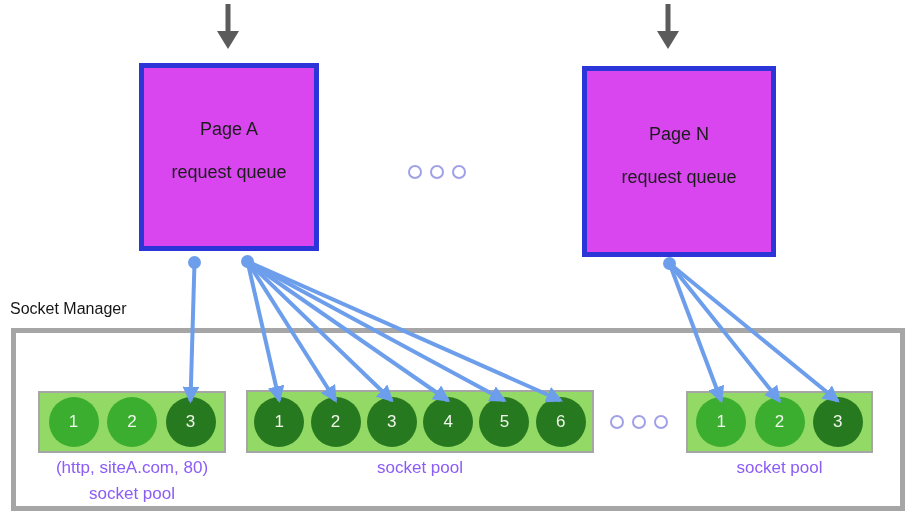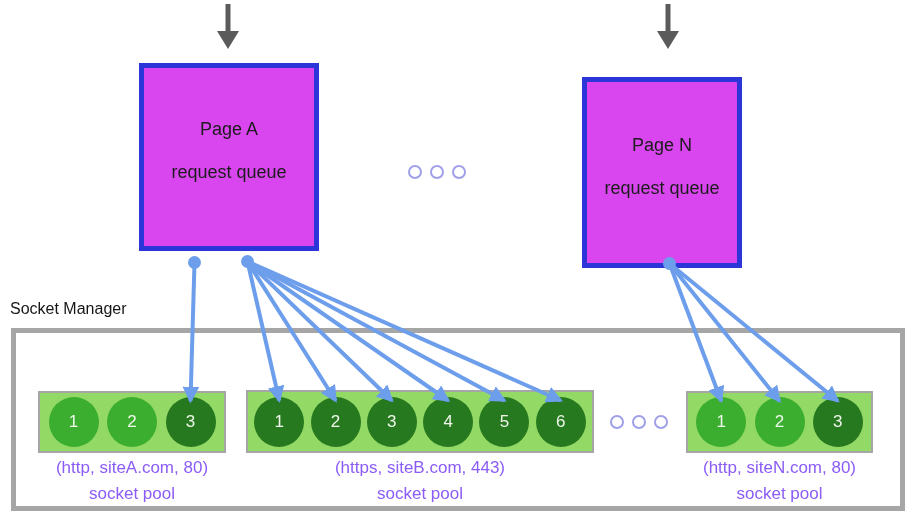--- a/index.html
+++ b/index.html
@@ -12,21 +12,21 @@
 
   
   .queue-box {
     position:absolute; box-sizing:border-box;
     background:#d946ef; border:5px solid #2b35d8;
     display:flex; flex-direction:column; align-items:center; justify-content:center;
     gap:22px; padding-bottom:12px;
     color:#1c1c1c; font-size:18px; z-index:2;
   }
   #pageA { left:139px; top:63px;  width:180px; height:188px; }
-  #pageN { left:582px; top:77px;  width:160px; height:191px; }
+  #pageN { left:582px; top:66px;  width:194px; height:191px; }
 
   .down-arrow { position:absolute; z-index:2; }
 
   
   .hdots { position:absolute; display:flex; gap:8px; z-index:2; }
   .hdots span {
     width:10px; height:10px; border:2px solid #a0a0e8; border-radius:50%;
     background:transparent;
   }
   #mid-ellipsis  { left:408px; top:165px; }
@@ -131,25 +131,23 @@
     <span></span>
     <span></span>
     <span></span>
   </div>
 
   <div class="pool-label" id="pool1-label">
     <div>(http, siteA.com, 80)</div>
     <div>socket pool</div>
   </div>
   <div class="pool-label" id="pool2-label">
-    <div>(https, siteB.com, 443)</div>
     <div>socket pool</div>
   </div>
   <div class="pool-label" id="pool3-label">
-    <div>(http, siteN.com, 80)</div>
     <div>socket pool</div>
   </div>
 
   <div class="anchor" id="pageA-anchor-1"></div>
   <div class="anchor" id="pageA-anchor-2"></div>
   <div class="anchor" id="pageN-anchor-1"></div>
 
   <svg class="overlay" id="overlay">
     <defs>
       <marker id="ah" viewBox="0 0 10 10" refX="8.5" refY="5" markerWidth="4.2" markerHeight="4.2" orient="auto-start-reverse" markerUnits="strokeWidth">

